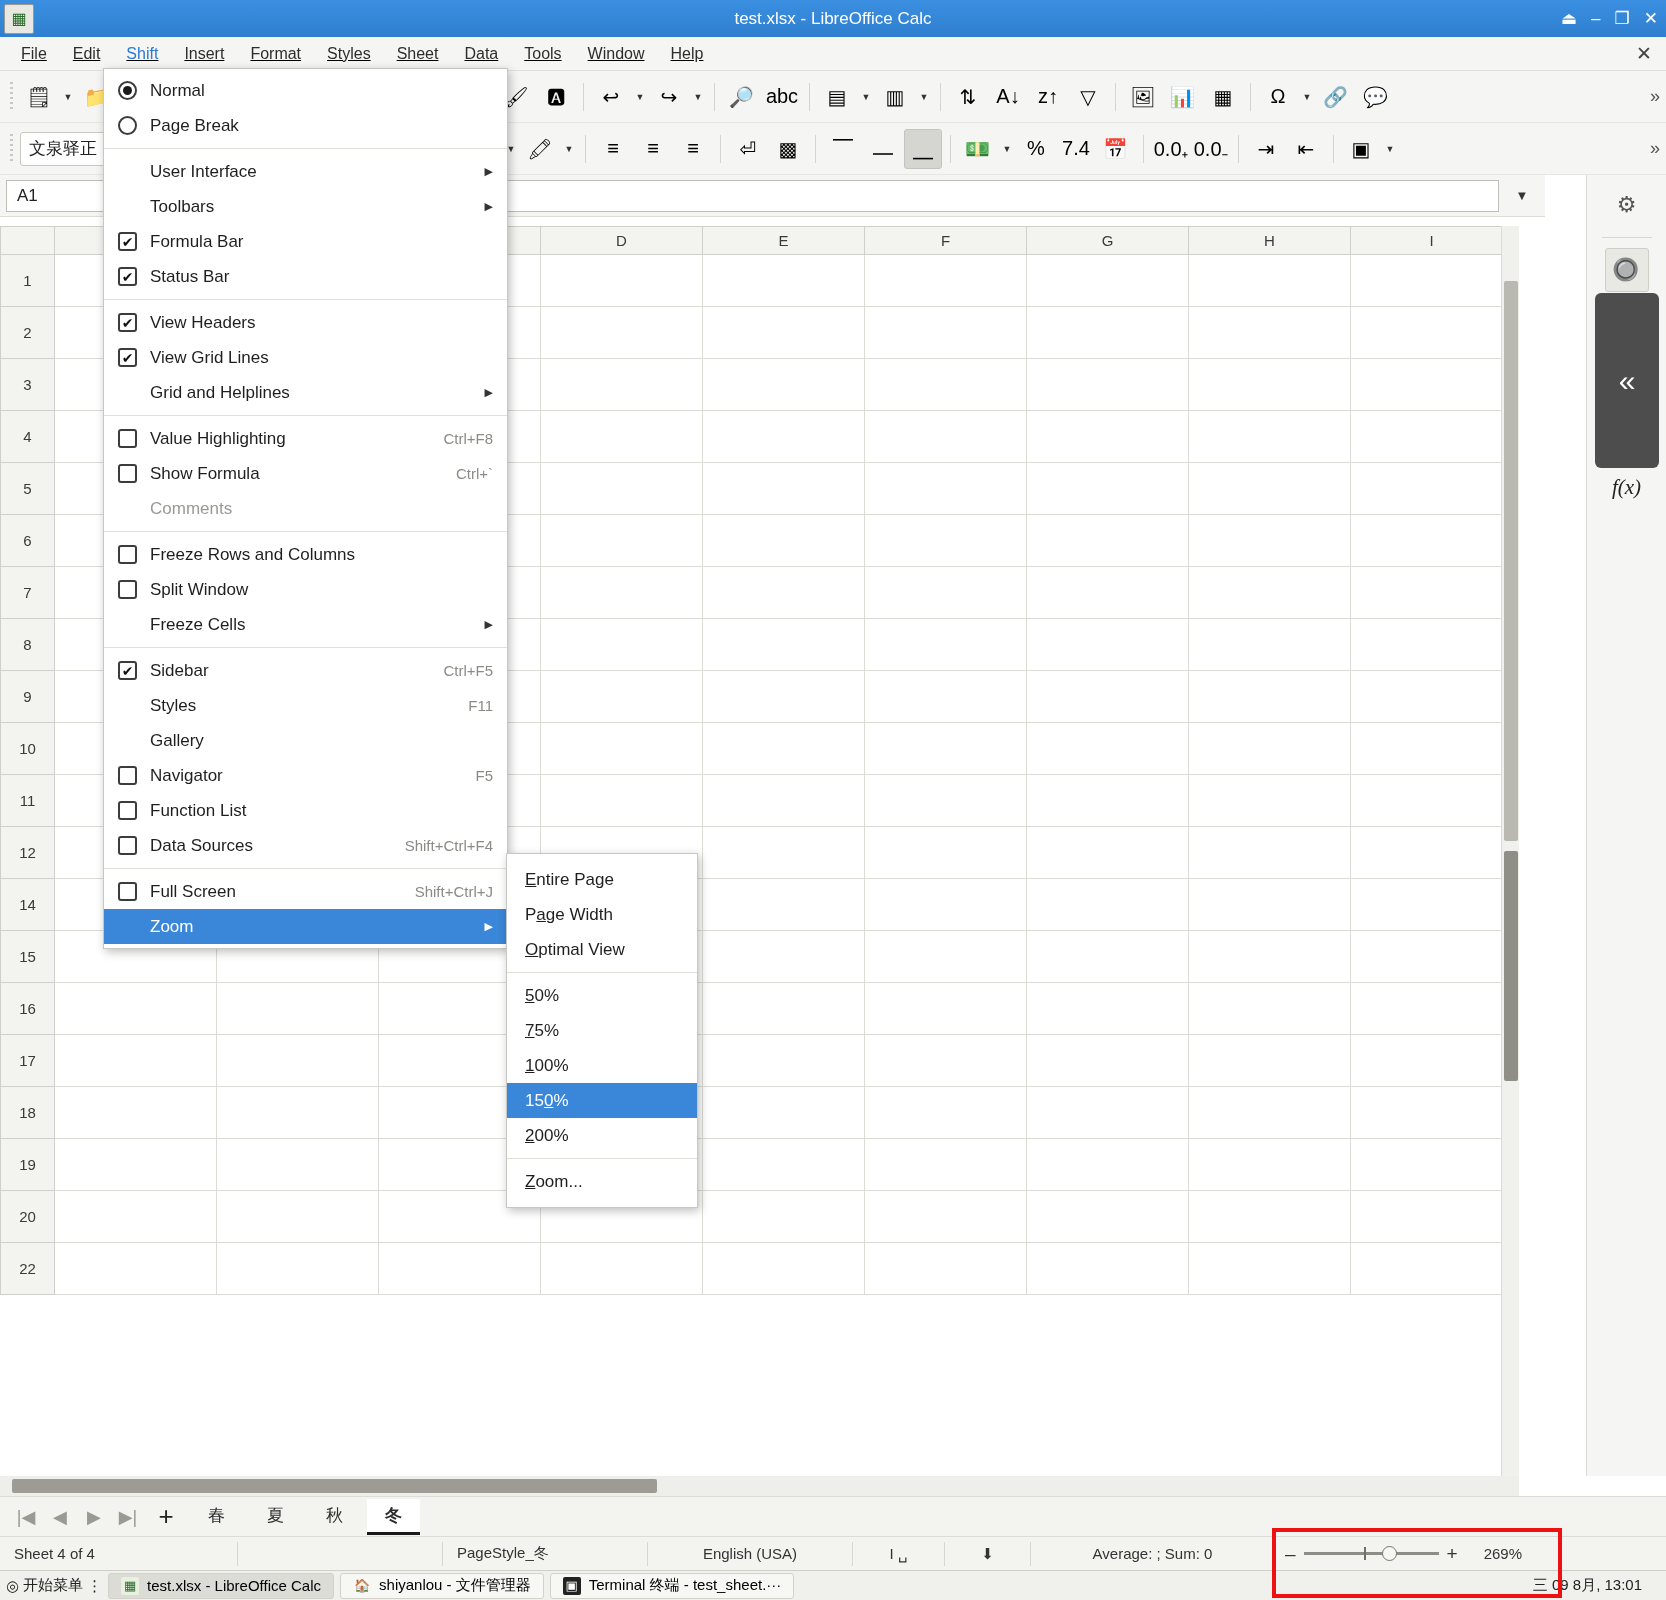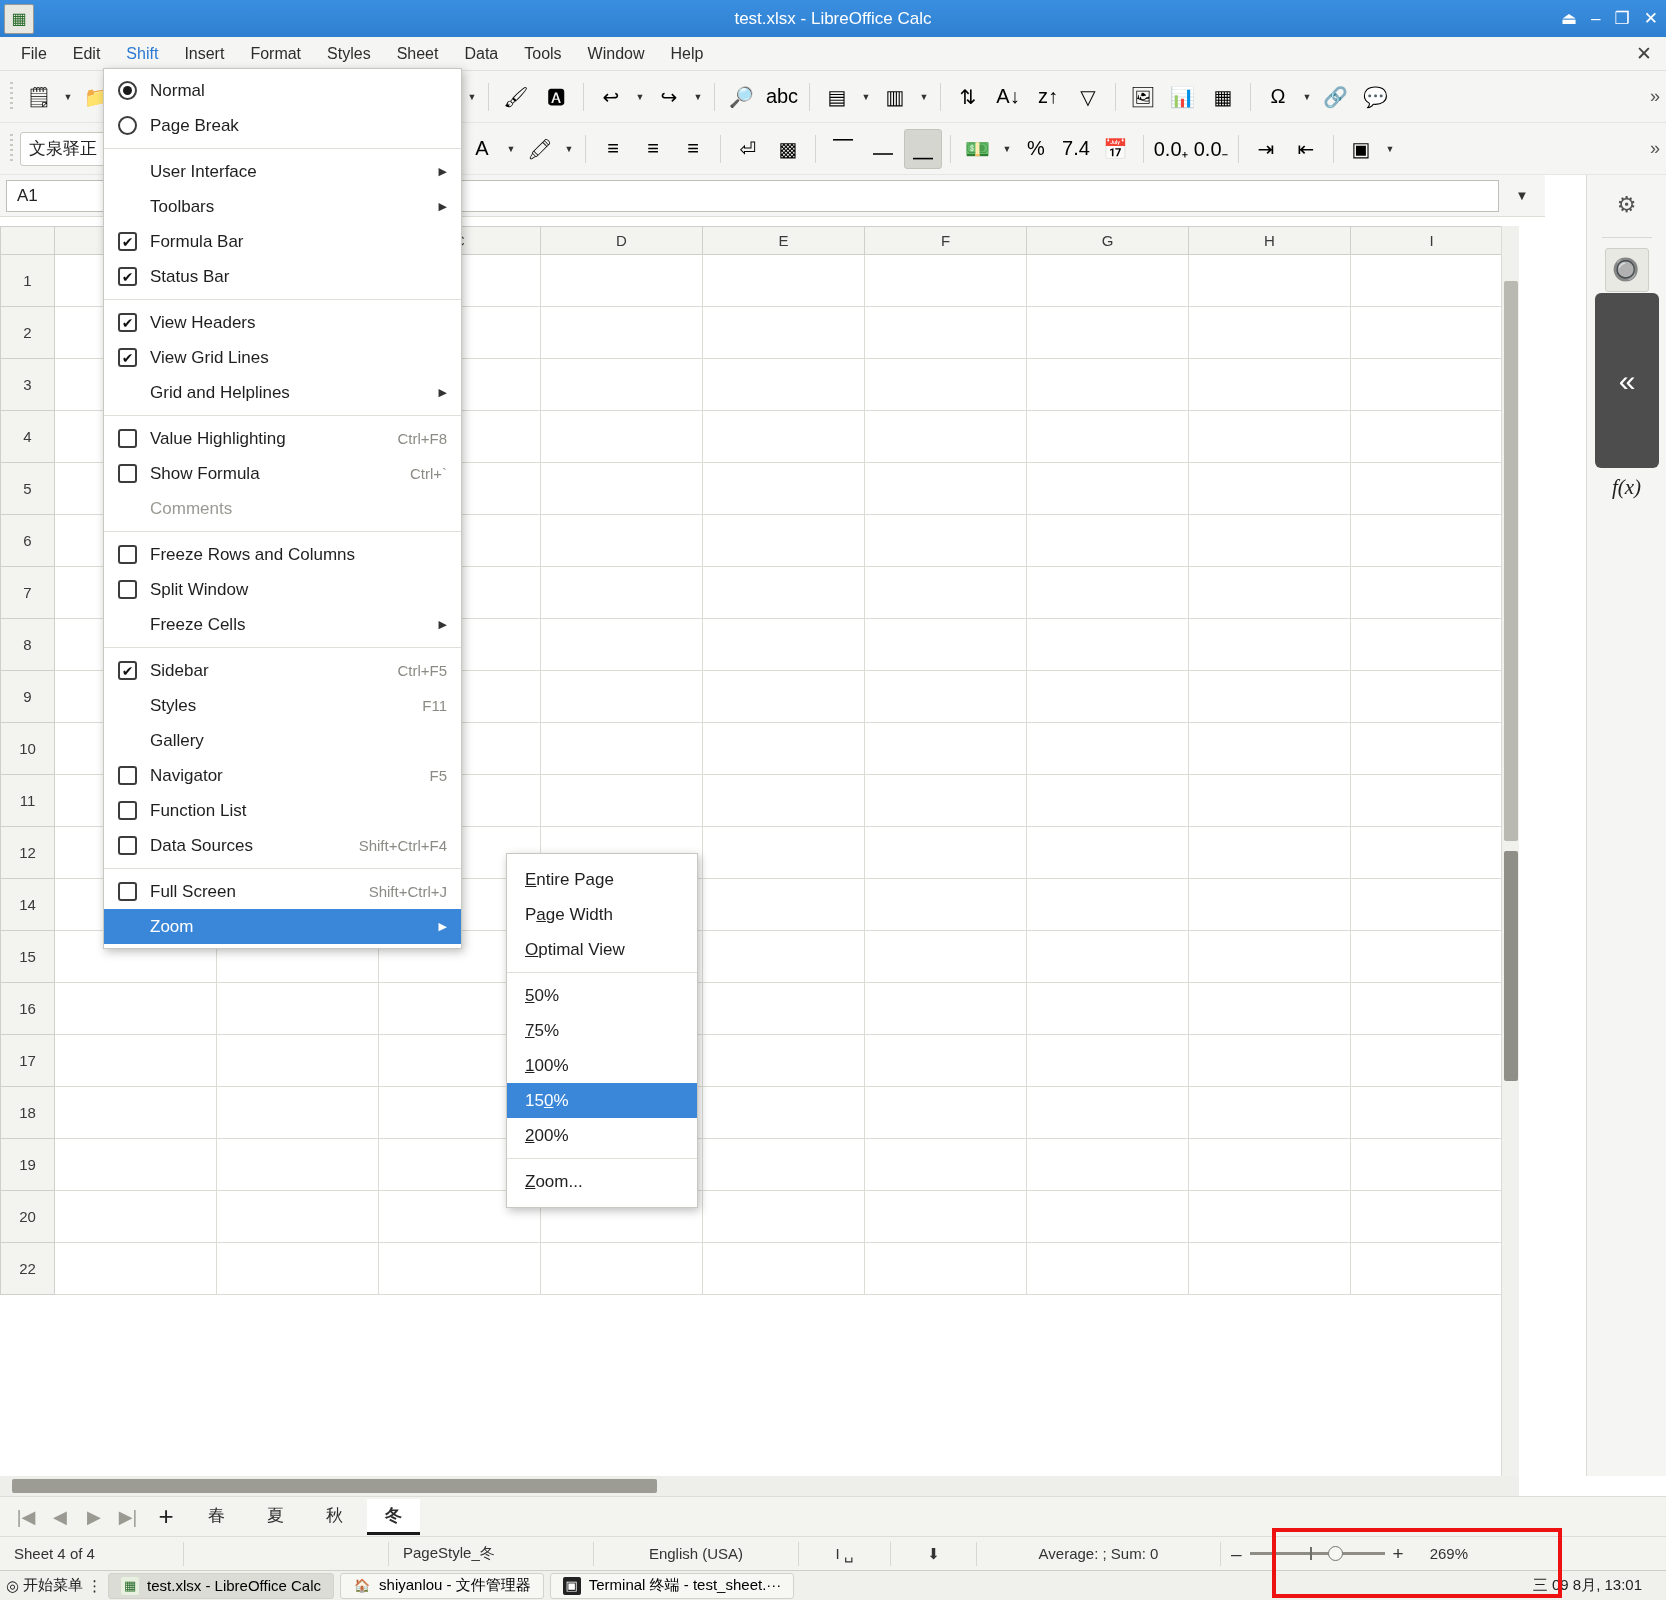--- a/index.html
+++ b/index.html
@@ -29,21 +29,21 @@
   .tb-btns {
     position: absolute; right: 8px; display: flex; gap: 14px;
     align-items: center; color: #fff; font-size: 17px;
   }
   .tb-btns span { cursor: pointer; line-height: 1; }
 
   
   .menubar {
     position: absolute; top: 37px; left: 0; width: 1666px; height: 34px;
     background: #f5f5f3; border-bottom: 1px solid #e0e0dc;
-    display: flex; align-items: center; padding-left: 8px;
+    display: flex; align-items: center; padding-left: 8px; text-decoration: underline;
   }
   .menubar .mi {
     padding: 5px 13px; font-size: 16px; color: #2d2d2d; cursor: pointer;
     position: relative;
   }
   .menubar .mi.active { color: #2a7ad4; }
   .menubar .mi.active::after {
     content: ""; position: absolute; left: 10px; right: 10px; bottom: -6px;
     height: 3px; background: #3a86d8;
   }
@@ -200,21 +200,21 @@
     background: #f7f7f4; border: 1px solid #d2d2cb; border-radius: 3px; cursor: pointer;
     max-width: 290px; overflow: hidden; white-space: nowrap;
   }
   .tk-item.active { background: #dcdcd6; }
   .tk-ico { width: 18px; height: 18px; display: flex; align-items: center;
     justify-content: center; font-size: 13px; border-radius: 2px; }
   .tk-clock { margin-left: auto; padding-right: 18px; color: #222; white-space: nowrap; }
 
   
   .menupopup {
-    position: absolute; top: 68px; left: 103px; width: 359px;
+    position: absolute; top: 68px; left: 103px; width: 405px;
     background: #fff; border: 1px solid #c8c8c2; box-shadow: 2px 3px 9px rgba(0,0,0,.25);
     padding: 4px 0; z-index: 40;
   }
   .mrow {
     display: flex; align-items: center; height: 35px; padding: 0 14px;
     font-size: 17px; color: #1f1f1f; cursor: pointer; position: relative;
   }
   .mrow.highlight { background: #3a86d8; color: #fff; }
   .mrow.disabled { color: #9a9a94; cursor: default; }
   .mmark { width: 32px; display: flex; align-items: center; }
@@ -670,21 +670,21 @@
     <div class="navbtn">▶</div>
     <div class="navbtn">▶|</div>
     <div class="addsheet">+</div>
     <div class="stab">春</div>
     <div class="stab">夏</div>
     <div class="stab">秋</div>
     <div class="stab active">冬</div>
   </div>
 
   <div class="statusbar">
-    <div class="sb-cell" style="width:184px">Sheet 4 of 4</div>
+    <div class="sb-cell" style="width:238px">Sheet 4 of 4</div>
     <div class="sb-cell" style="width:205px"></div>
     <div class="sb-cell" style="width:205px">PageStyle_冬</div>
     <div class="sb-cell" style="width:205px; justify-content:center">English (USA)</div>
     <div class="sb-cell" style="width:92px; justify-content:center">I&nbsp;␣</div>
     <div class="sb-cell" style="width:86px; justify-content:center">⬇</div>
     <div class="sb-cell" style="width:244px; justify-content:center">Average: ; Sum: 0</div>
     <div class="sb-cell noborder zoomslider">
       <span class="zs-sign">–</span>
       <span class="zs-line">
         <span class="zs-tick"></span>

